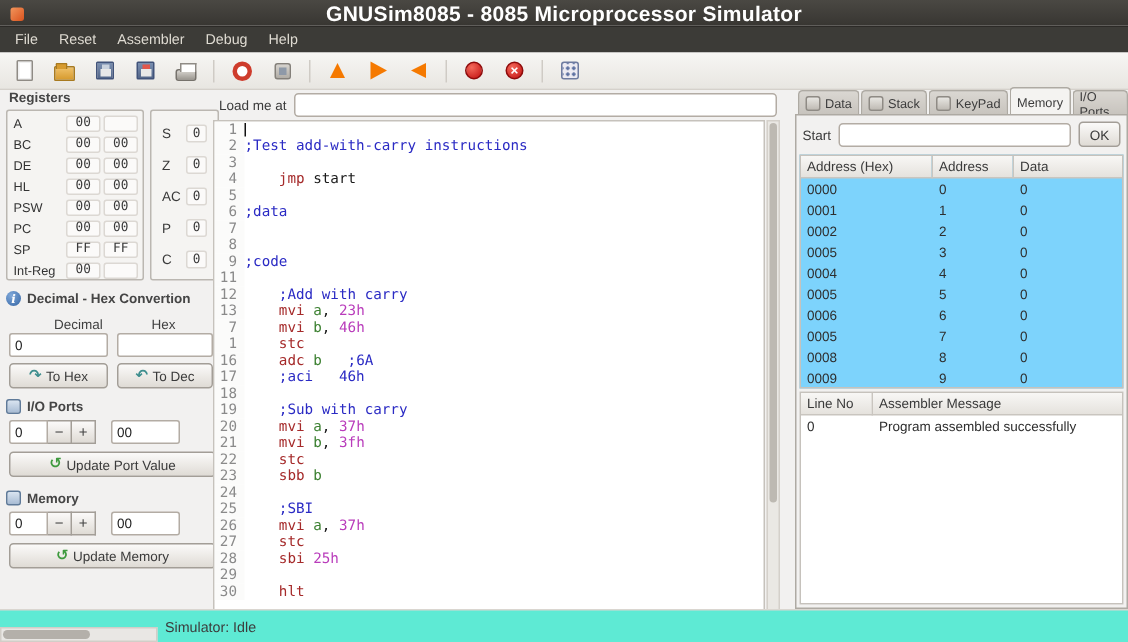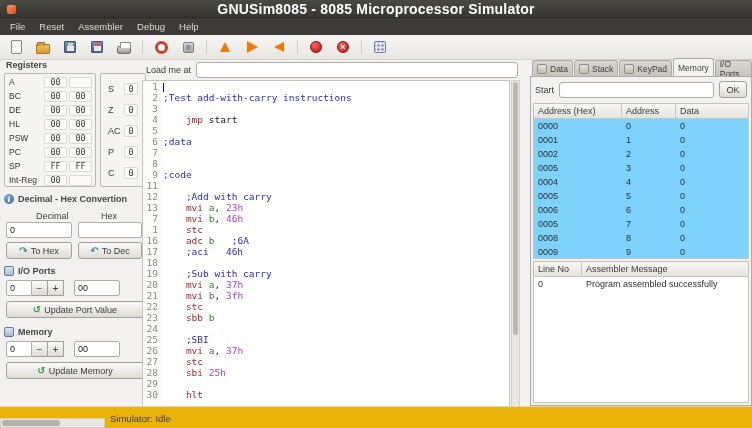--- a/index.html
+++ b/index.html
@@ -95,21 +95,21 @@
 .msg-table{position:absolute;top:184px;left:2px;right:2px;bottom:2px;background:#FFF;border:1px solid #C6C2BC;overflow:hidden}
 #mem-head{display:grid;grid-template-columns:88px 54px 1fr;height:15px}
 #mem-rows .trow{display:grid;grid-template-columns:88px 54px 1fr;height:14px}
 #msg-head{display:grid;grid-template-columns:48px 1fr;height:15px}
 #msg-rows .trow{display:grid;grid-template-columns:48px 1fr;height:14px}
 .th{background:linear-gradient(#F8F7F5,#E5E2DD);border-right:1px solid #C9C5BF;border-bottom:1px solid #C9C5BF;display:flex;align-items:center;padding-left:4px;color:#3A3A3A;overflow:hidden;white-space:nowrap}
 .th:last-child{border-right:none}
 .td{padding-left:4px;display:flex;align-items:center;color:#2E2E2E;overflow:hidden;white-space:nowrap}
 
 
-.statusbar{position:absolute;top:406px;left:0;right:0;bottom:0;background:#eab308;border-top:1px solid #DAD6D0}
+.statusbar{position:absolute;top:406px;left:0;right:0;bottom:0;background:#5eead4;border-top:1px solid #DAD6D0}
 .status-text{position:absolute;left:110px;top:6px;font-size:9.5px;color:#3C3C3C}
 .hscroll{position:absolute;left:0;bottom:0;width:105px;height:10px;background:#E9E7E4;border:1px solid #D2CEC8}
 .hthumb{position:absolute;left:1px;top:1px;width:58px;height:6px;background:#B4B0AA;border-radius:3px}
 </style>
 </head>
 <body>
 
 <div class="titlebar">
   <span class="app-icon"></span>
   <span class="win-title">GNUSim8085 - 8085 Microprocessor Simulator</span>

